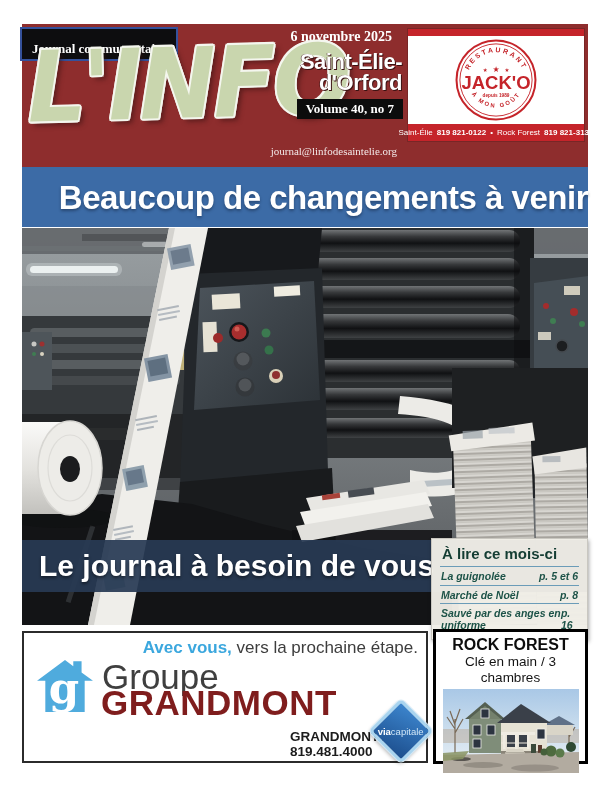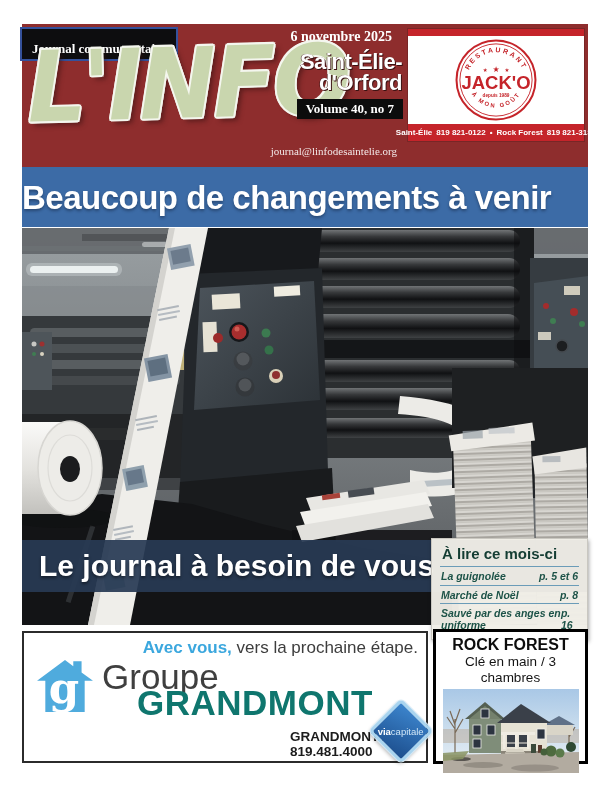--- a/index.html
+++ b/index.html
@@ -29,26 +29,26 @@
   .mail{position:absolute;right:191px;top:121px;color:#f3e9e9;font-family:"Liberation Serif",serif;
         font-size:11px;}
 
   
   .jacko{position:absolute;left:386px;top:5px;width:176px;height:112px;background:#fff;
          display:flex;flex-direction:column;box-shadow:0 0 0 1px rgba(0,0,0,.15);}
   .jacko-stripe{height:7px;background:#c5242a;}
   .jacko-logo-wrap{flex:1;display:flex;align-items:center;justify-content:center;}
   .jacko-phones{height:17px;background:#c5242a;color:#fff;display:flex;align-items:center;
                 justify-content:center;gap:4px;font-size:8px;white-space:nowrap;}
-  .jacko-phones .loc{font-weight:700;text-align:center;}
+  .jacko-phones .loc{font-weight:400;text-align:center;}
   .jacko-phones .num{font-weight:700;}
 
   
   .top-banner{position:absolute;left:22px;top:167px;width:566px;height:60px;background:#3c6ba6;
-              color:#fff;font-weight:bold;font-size:33px;letter-spacing:-0.5px;text-align:left;
+              color:#fff;font-weight:bold;font-size:33px;letter-spacing:-0.5px;text-align:right;
               line-height:61px;text-shadow:0 2px 3px rgba(10,20,40,.4);}
   .photo-wrap{position:absolute;left:22px;top:228px;width:566px;height:397px;background:#6a6e71;}
   .navy-band{position:absolute;left:0;top:312px;width:100%;height:52px;background:rgba(40,58,84,.93);
              color:#fff;font-weight:bold;font-size:30px;line-height:52px;padding-left:17px;
              box-sizing:border-box;text-shadow:0 2px 3px rgba(0,0,0,.45);}
   .toc{position:absolute;right:0;top:310px;width:157px;background:rgba(240,238,231,.96);
        border:1px solid #c9c7c0;box-shadow:1px 2px 4px rgba(0,0,0,.35);
        padding:5px 8px 4px 8px;box-sizing:border-box;}
   .toc-title{font-size:15px;font-weight:800;color:#143d33;padding:1px 0 4px 2px;
              border-bottom:1.5px solid #6b9cb8;}
@@ -57,22 +57,22 @@
            padding:3px 1px 2.5px 1px;border-bottom:1.5px solid #6b9cb8;}
 
   
   .grandmont{position:absolute;left:22px;top:631px;width:406px;height:132px;background:#fff;
              border:2px solid #2b2b2b;box-sizing:border-box;}
   .gm-tagline{position:absolute;right:8px;top:5px;font-size:17px;white-space:nowrap;}
   .gm-tagline .acc{color:#3ba7de;font-weight:bold;}
   .gm-tagline .rest{color:#3d3d3d;font-weight:500;}
   .gm-logo{position:absolute;left:12px;top:25px;}
   .gm-group{position:absolute;left:78px;top:24px;font-size:35px;font-weight:500;color:#3f3f3f;}
-  .gm-name{position:absolute;left:77px;top:50px;font-size:35px;font-weight:800;color:#0f766e;
-           letter-spacing:0.5px;margin-left:36px;}
+  .gm-name{position:absolute;left:77px;top:50px;font-size:35px;font-weight:800;color:#7f1d1d;
+           letter-spacing:0.5px;}
   .gm-sub{position:absolute;left:80px;top:90px;font-size:12px;font-weight:700;color:#3f3f3f;
           letter-spacing:3.2px;}
   .gm-contact{position:absolute;left:266px;top:96px;line-height:15px;color:#1c1c1c;}
   .gm-net{font-size:13.5px;font-weight:800;}
   .gm-phone{font-size:13.5px;font-weight:700;}
   .via-badge{position:absolute;right:-4px;top:67px;width:60px;height:60px;}
   .via-inner{width:40px;height:40px;margin:8px;transform:rotate(45deg);border-radius:5px;
              background:linear-gradient(160deg,#3c85cd,#1d4f8e);border:3px solid #a8d4ef;
              box-shadow:0 0 0 1px #d9ecf8,1px 2px 4px rgba(0,0,0,.3);
              display:flex;align-items:center;justify-content:center;}

